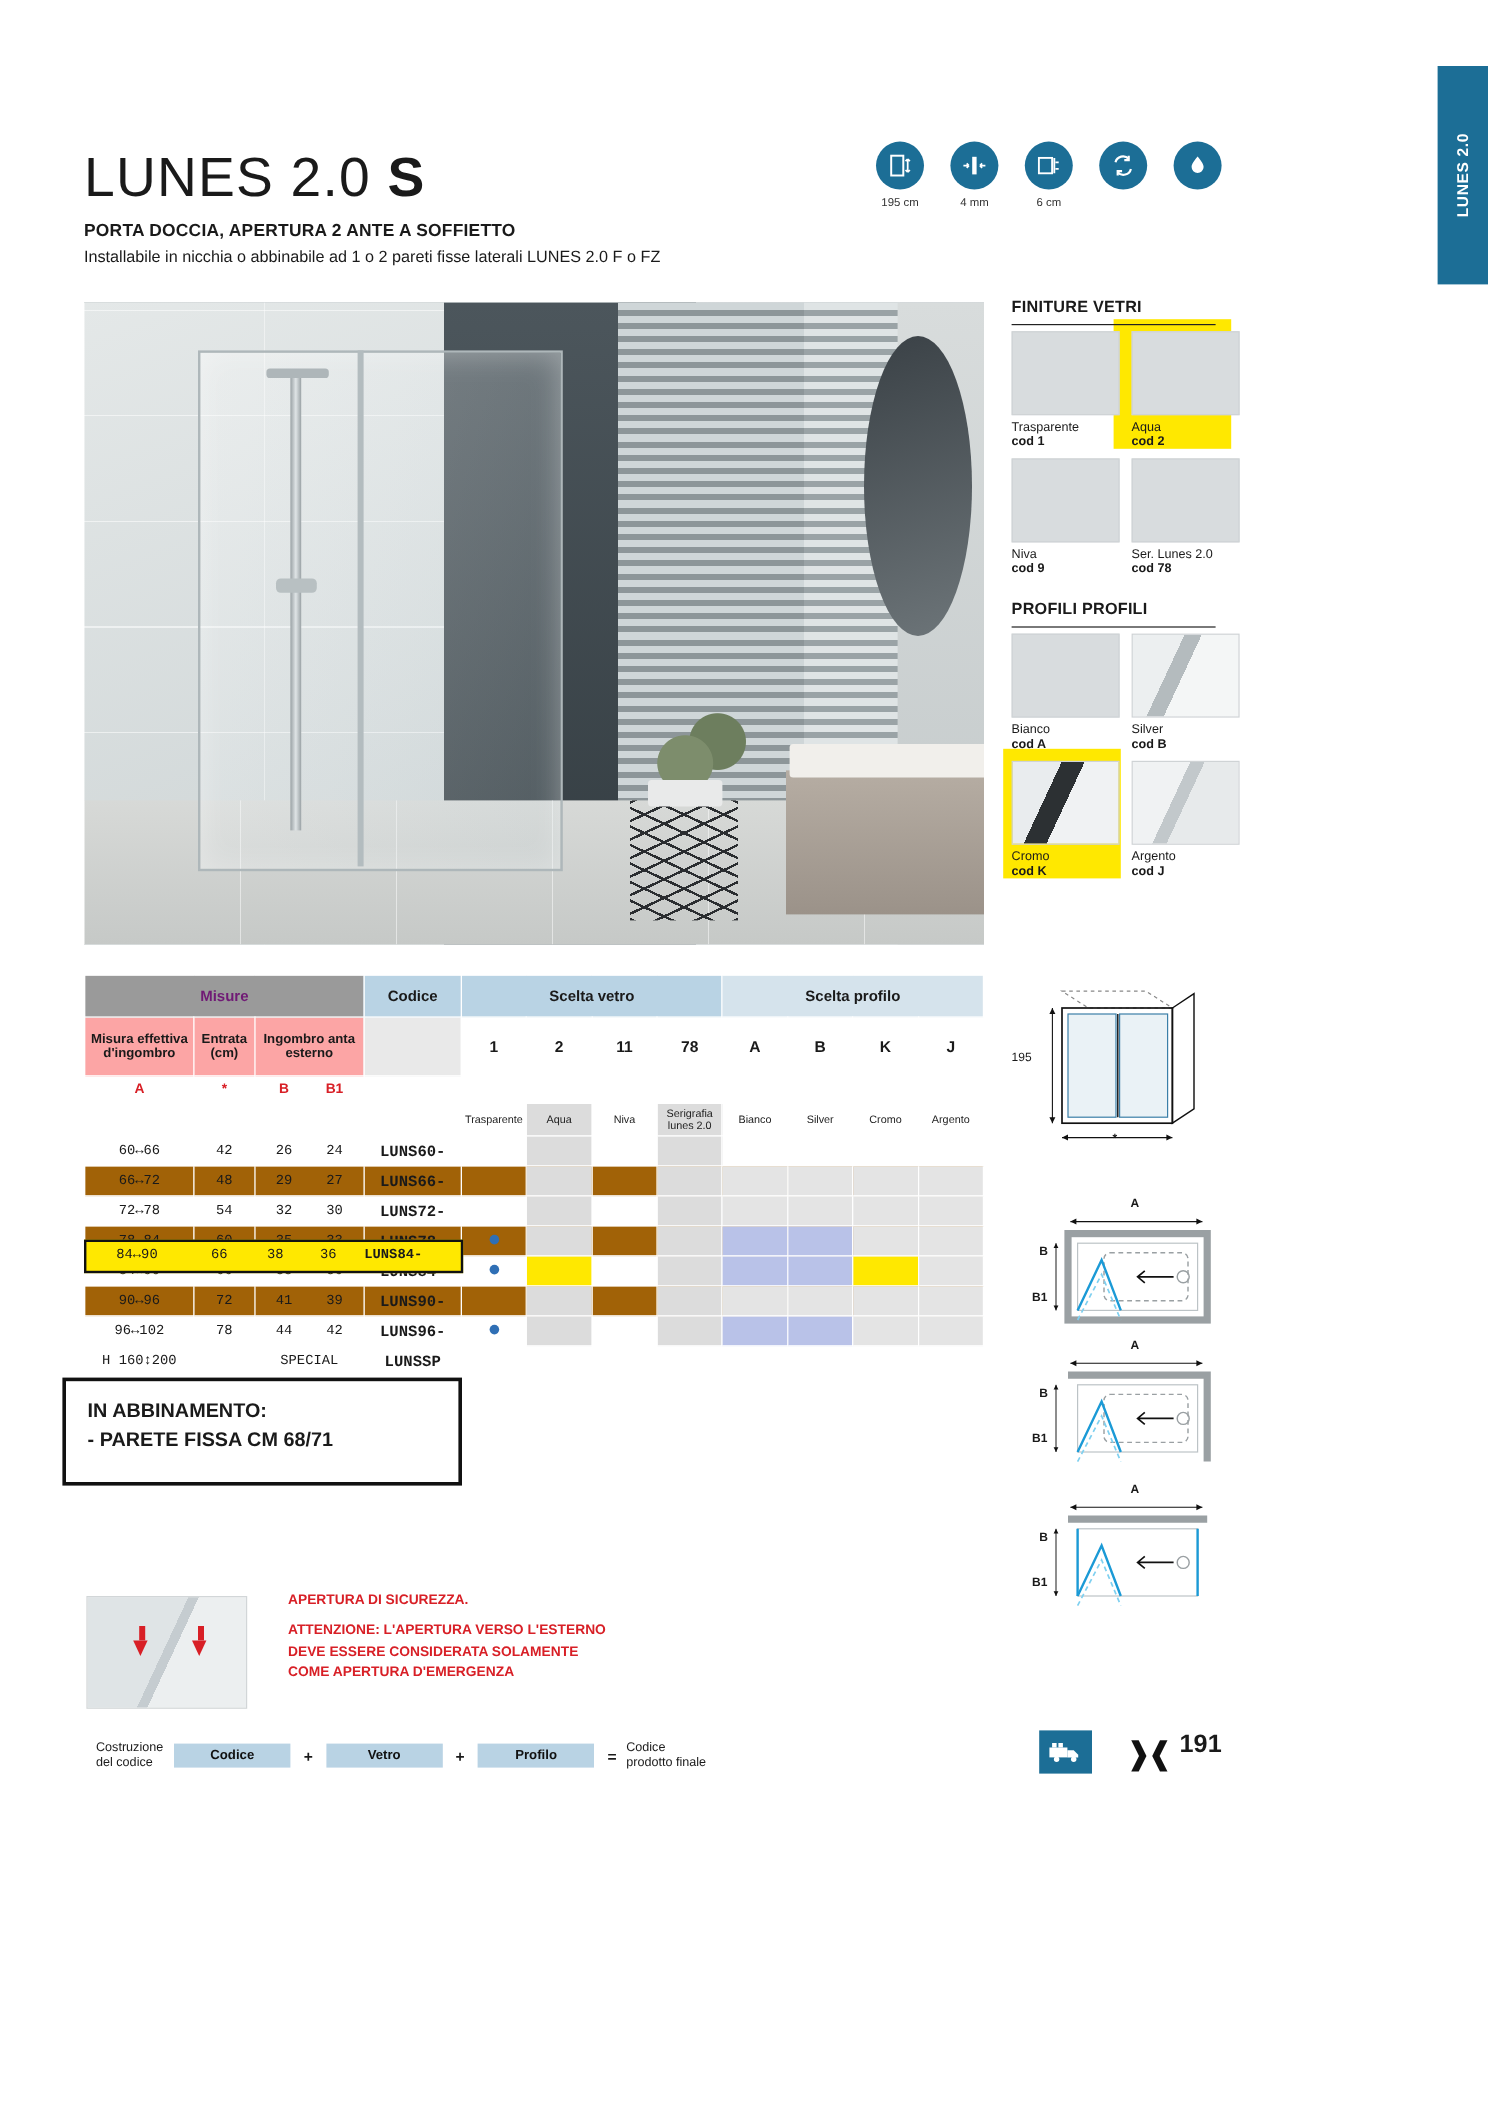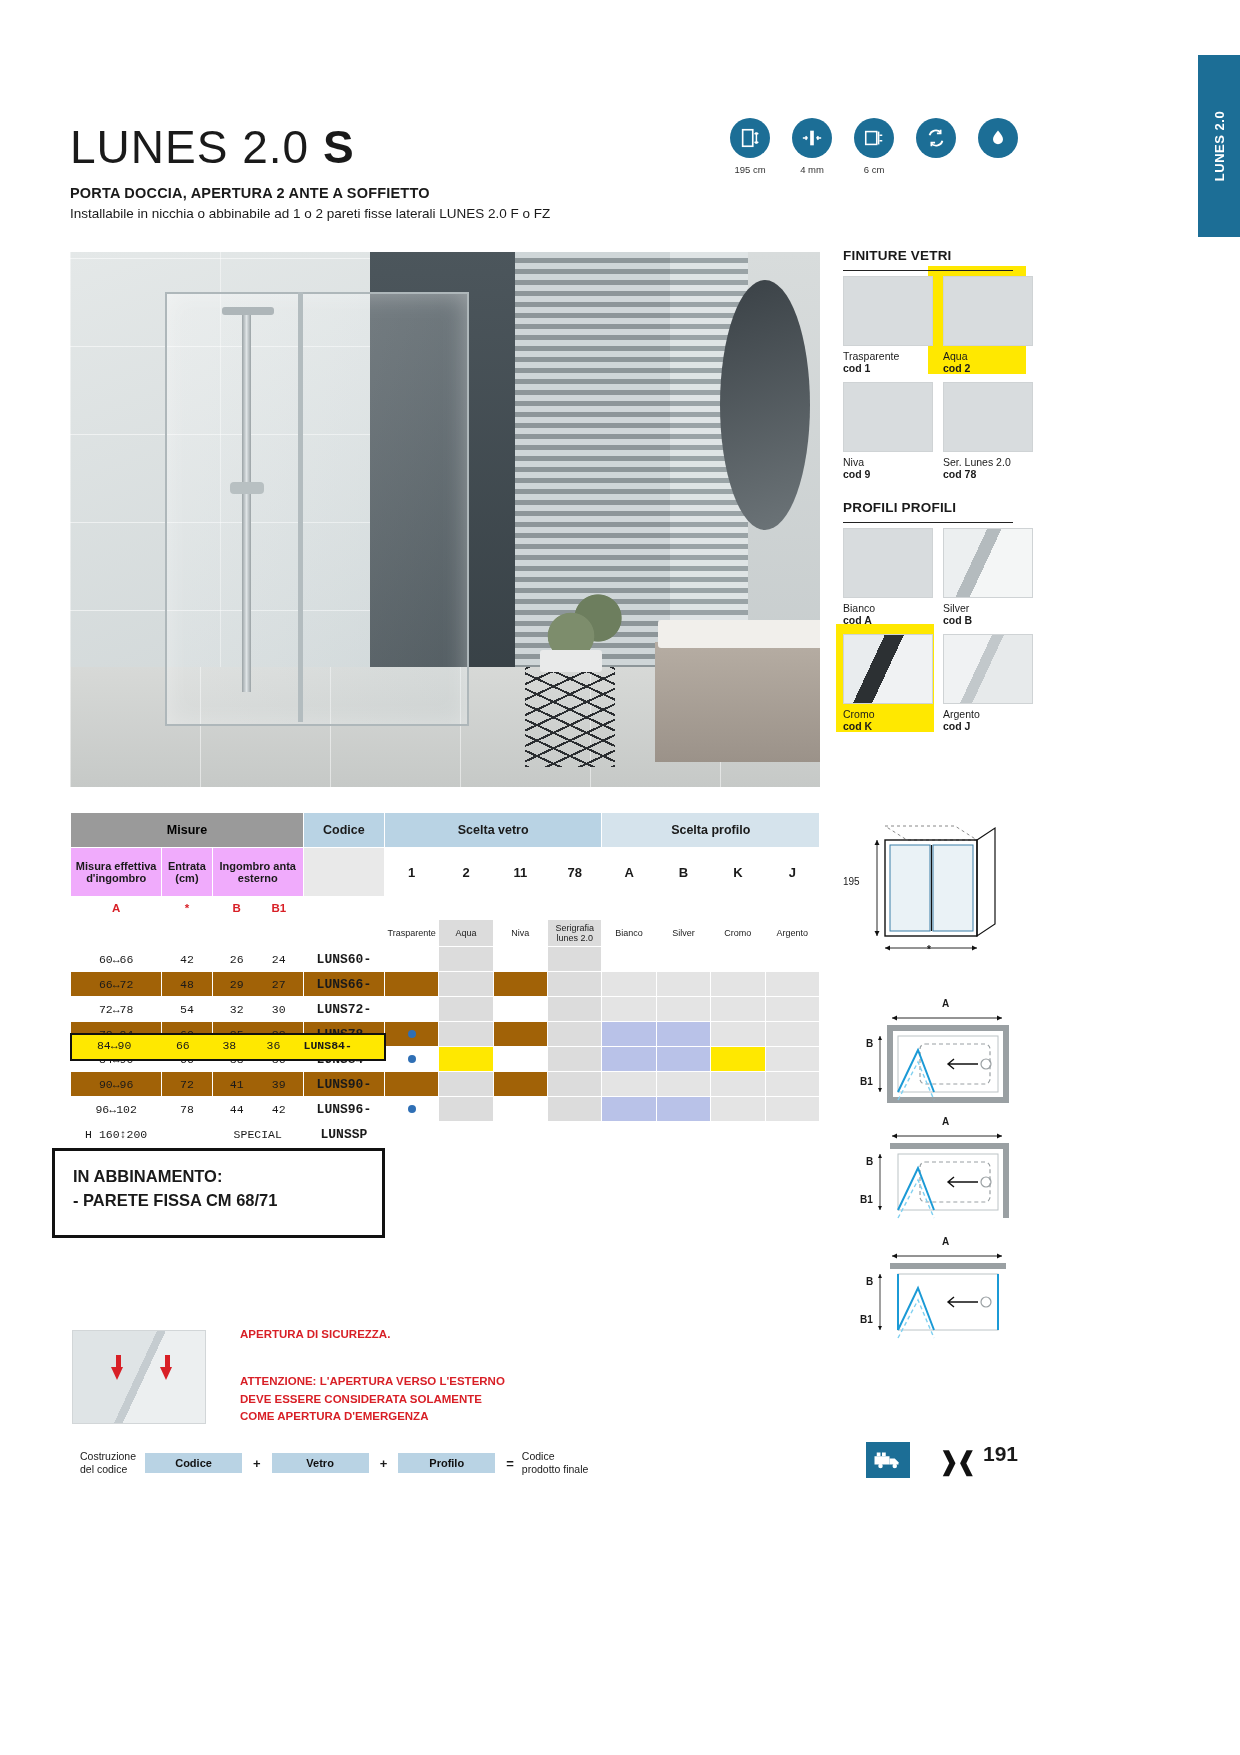--- a/index.html
+++ b/index.html
@@ -262,24 +262,24 @@
     width: 750px;
     border-collapse: collapse;
     font-size: 11.5px;
   }
   .tbl td, .tbl th {
     border: 1px solid #ffffff;
     padding: 0;
     text-align: center;
     vertical-align: middle;
   }
-  .h-gray { background: #9a9a9a; color: #000000; font-weight: bold; font-size: 12.5px; height: 34px; }
+  .h-gray { background: #9a9a9a; color: #701a75; font-weight: bold; font-size: 12.5px; height: 34px; }
   .h-blue { background: #b9d3e4; color: #1a1a1a; font-weight: bold; font-size: 12.5px; height: 34px; }
   .h-blue2 { background: #d5e3ec; color: #1a1a1a; font-weight: bold; font-size: 12.5px; height: 34px; }
-  .h-sub-gray { background: #f0abfc; font-weight: bold; font-size: 11px; height: 48px; }
+  .h-sub-gray { background: #fca5a5; font-weight: bold; font-size: 11px; height: 48px; }
   .h-sub-white { background: #fff; font-weight: bold; font-size: 13px; height: 48px; }
   .h-code { background: #e9e9e9; }
   .red { color: #d81f26; font-weight: bold; }
   .mono { font-family: "Liberation Mono", monospace; }
   .rowA { background: #ffffff; }
   .rowB { background: #a16207; }
   .cell-note { font-size: 9px; height: 26px; color: #222; }
   .dot {
     display: inline-block; width: 8px; height: 8px; border-radius: 50%;
     background: #2f6fb5;
@@ -350,21 +350,21 @@
     position: absolute; width: 5px; height: 12px; background: #d81f26;
   }
   .safety-txt {
     position: absolute;
     left: 240px; top: 1326px; width: 330px;
     color: #d81f26;
     font-weight: bold;
     font-size: 11.5px;
     line-height: 1.5;
   }
-  .safety-txt .p2 { margin-top: 30px; }
+  .safety-txt .p2 { margin-top: 8px; }
 
   
   .constr {
     position: absolute;
     left: 80px; top: 1450px;
     display: flex;
     align-items: center;
     font-size: 10.5px;
   }
   .constr .lbl { line-height: 1.25; }

